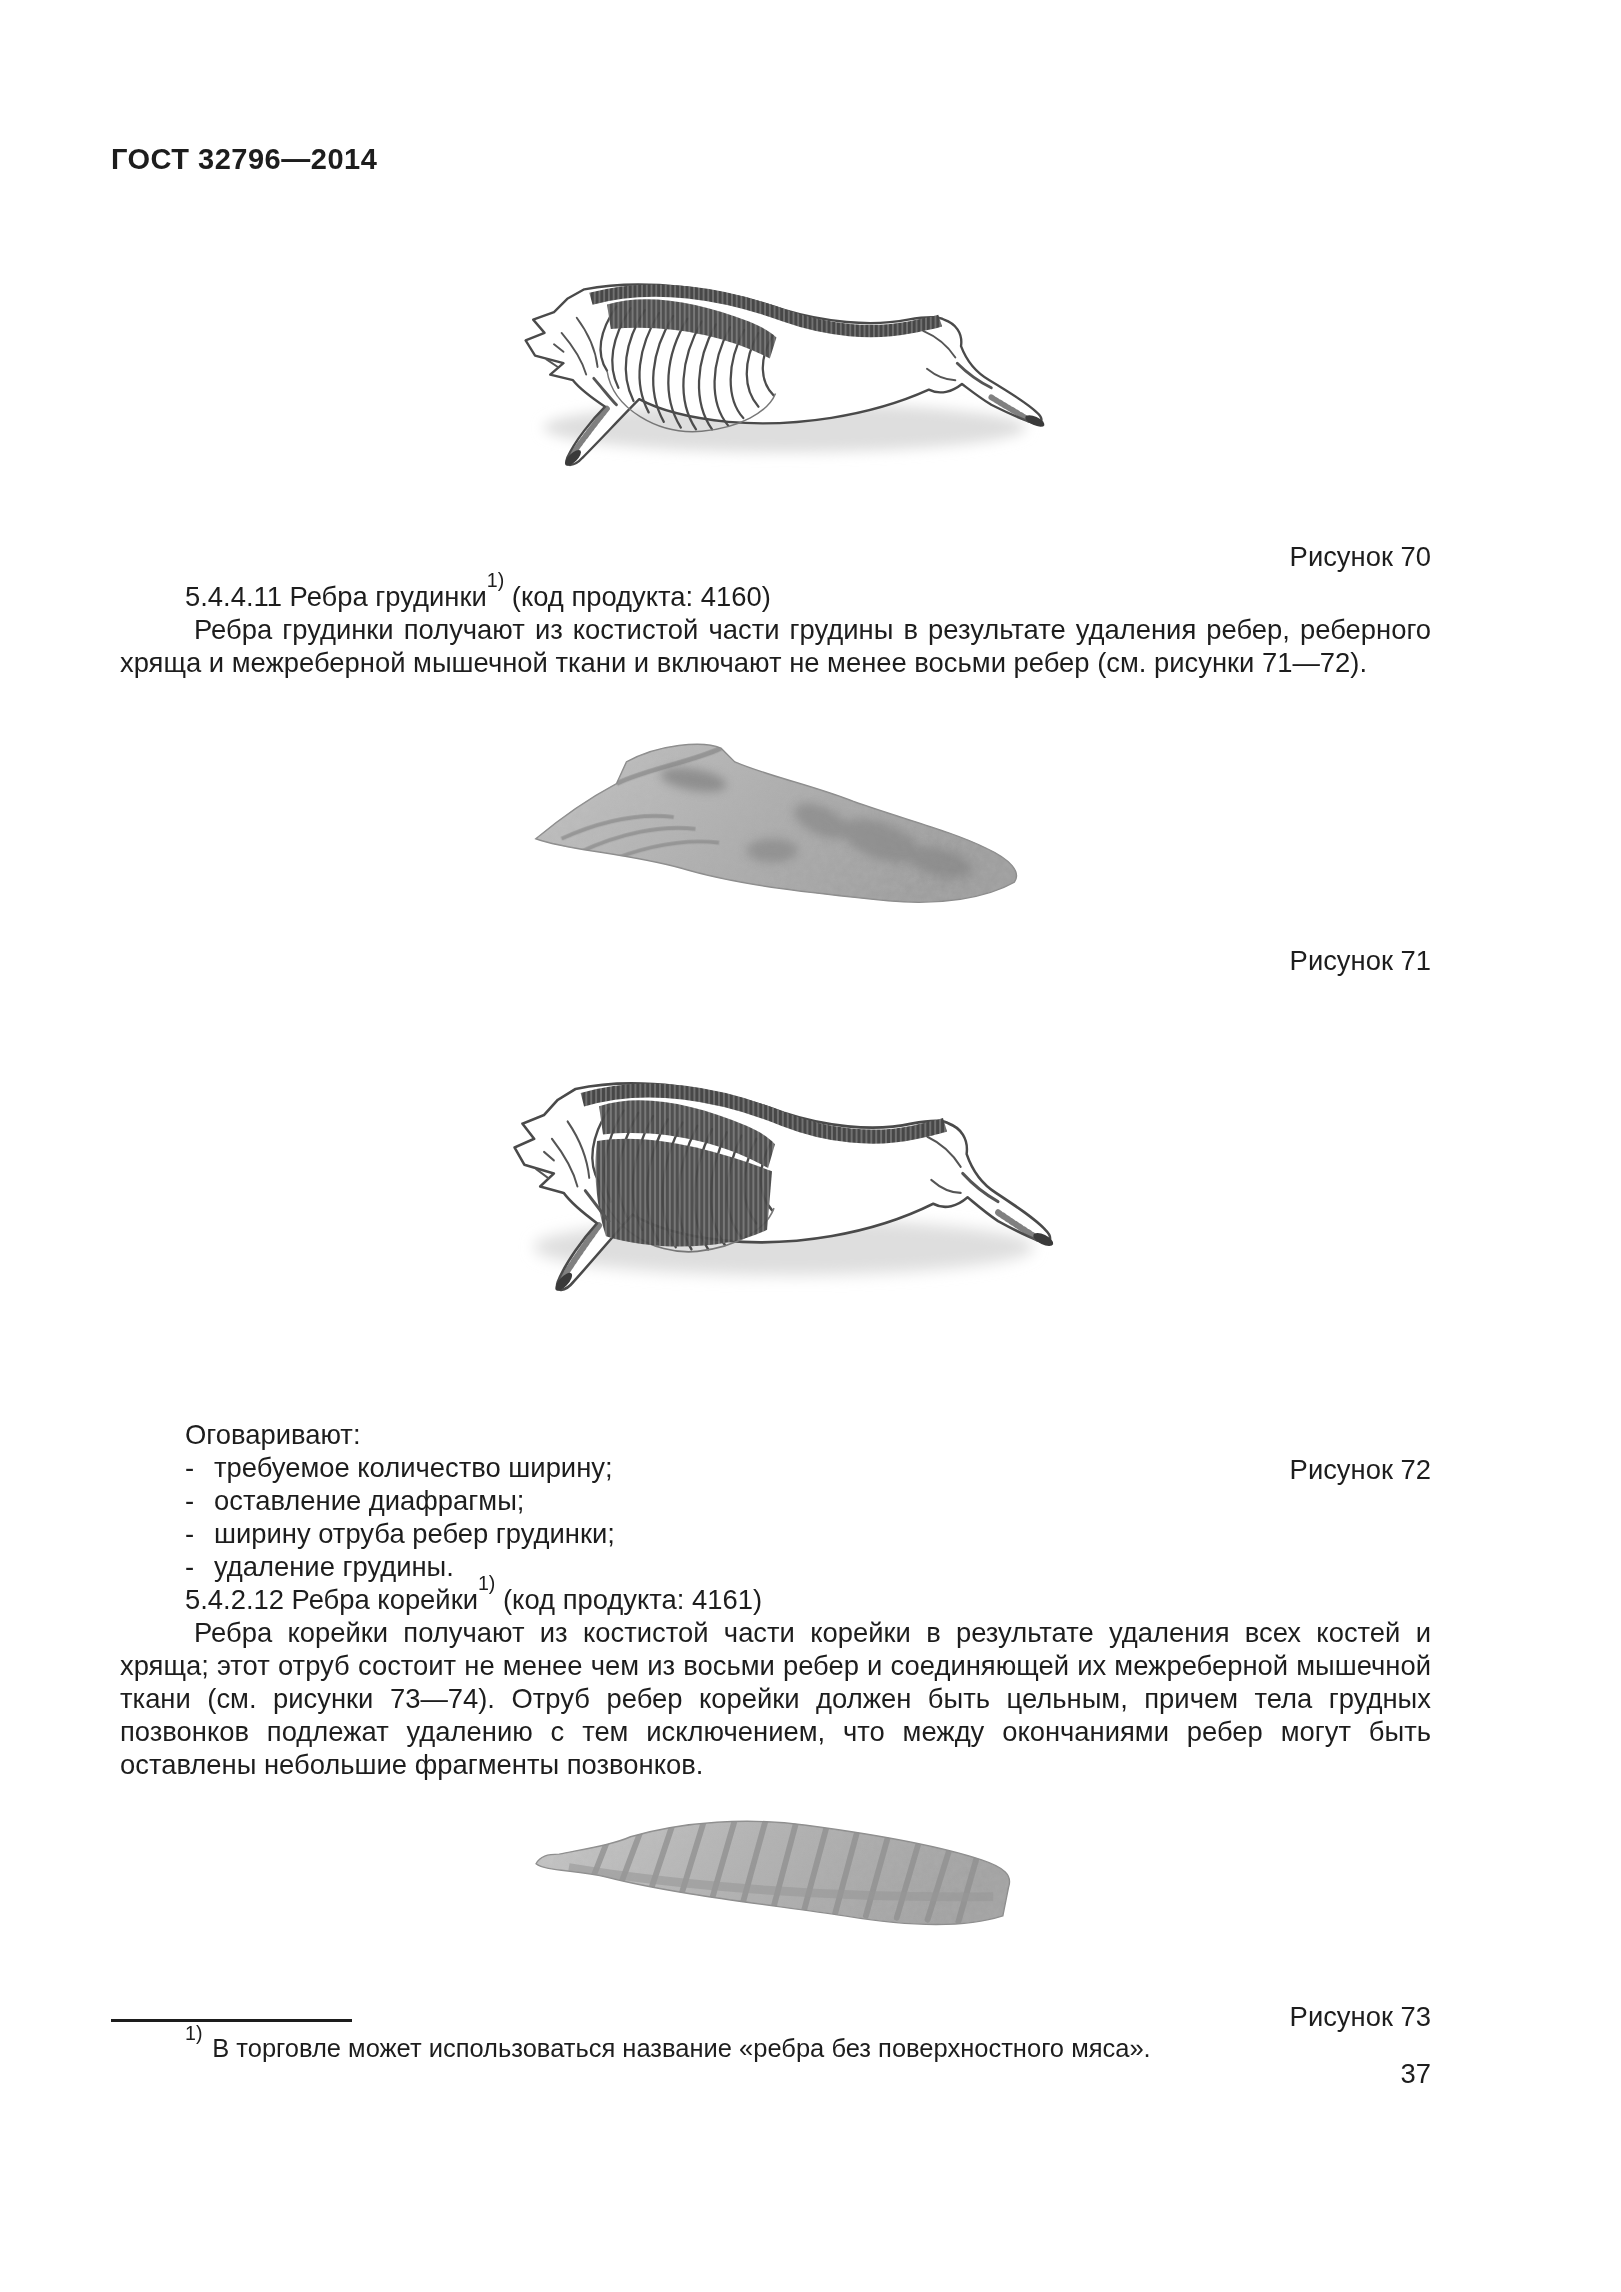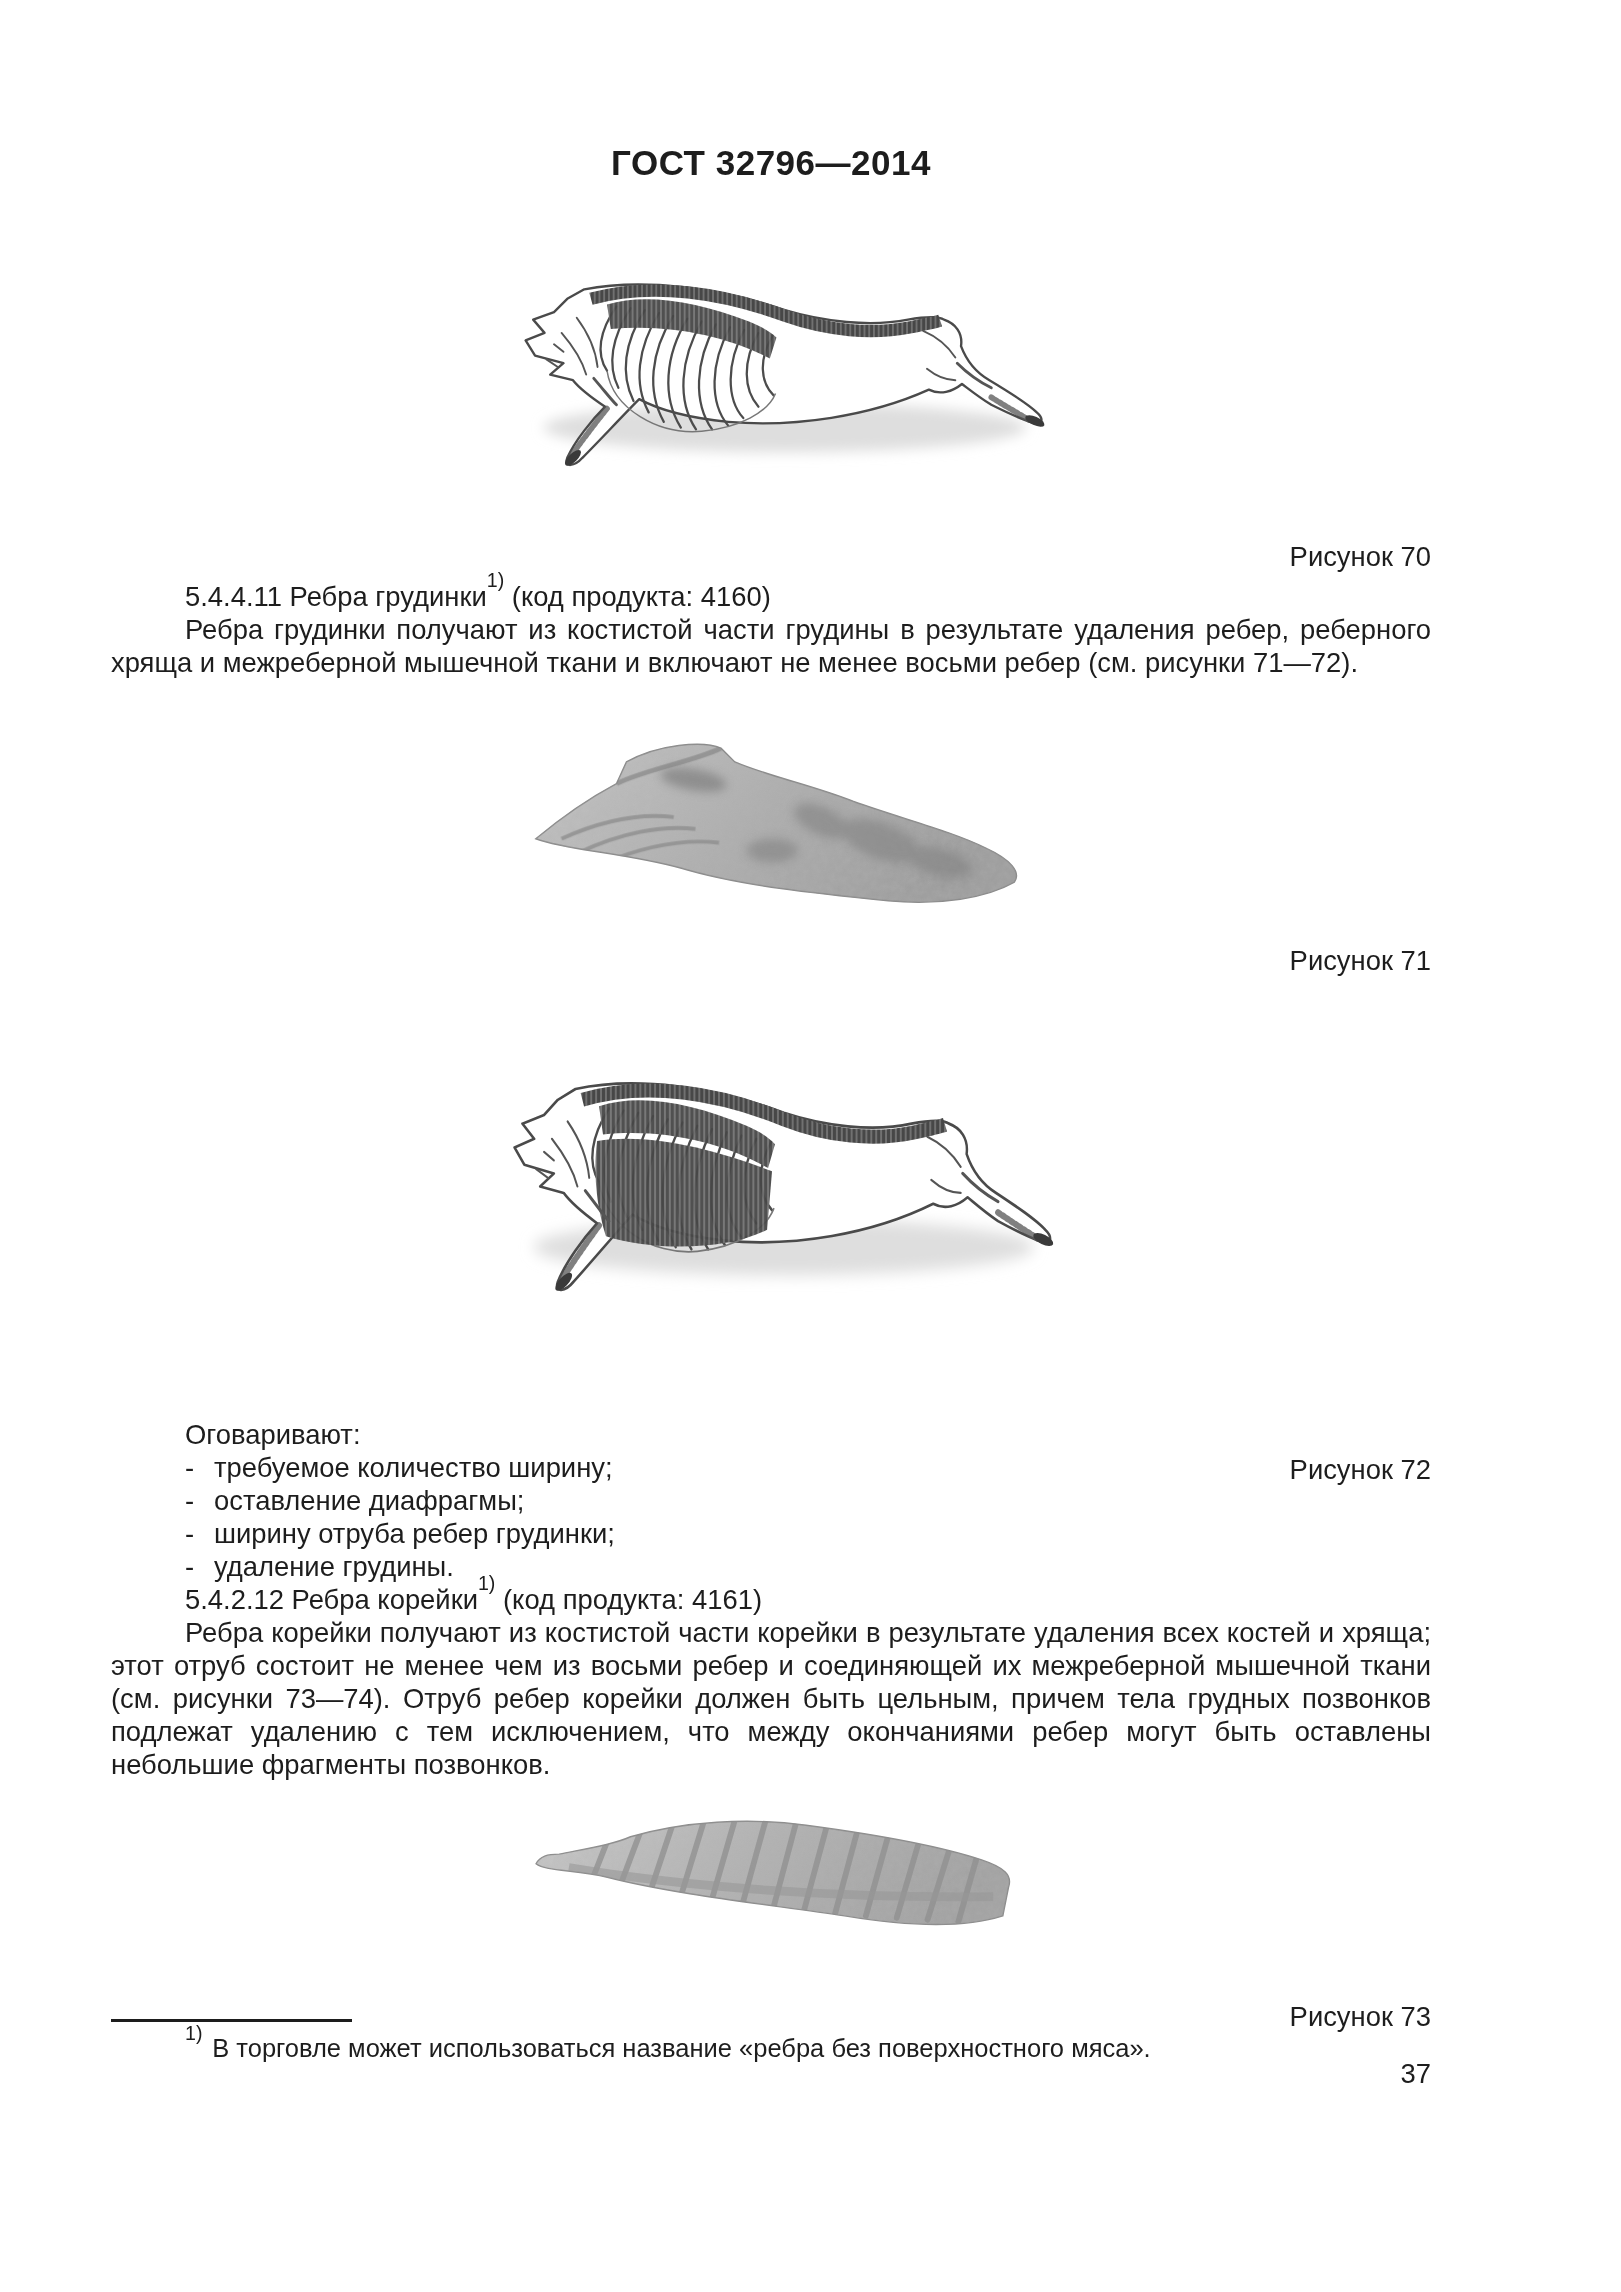--- a/index.html
+++ b/index.html
@@ -10,22 +10,22 @@
     background:#ffffff;
     font-family:"Liberation Sans", sans-serif;
     color:#1d1d1d;
     overflow:hidden;
   }
   .gost-header{
     position:absolute;
     top:143px;
     left:111px;
     width:1320px;
-    text-align:center;
-    font-size:35px;
+    text-align:left;
+    font-size:29px;
     font-weight:bold;
     letter-spacing:0.5px;
   }
   .fig{position:absolute;}
   .fig svg{display:block;}
   .caption{
     position:absolute;
     left:111px;
     width:1320px;
     text-align:right;
@@ -33,21 +33,21 @@
     line-height:33px;
   }
   .tb{
     position:absolute;
     left:111px;
     width:1320px;
     font-size:27.4px;
     line-height:33px;
   }
   .tb p{margin:0;text-indent:74px;}
-  .tb p.just{text-align:justify;}
+  .tb p.just{text-align:justify;margin-left:9px;}
   .li{padding-left:74px;}
   .li .dash{display:inline-block;width:29px;}
   sup.fnref{
     font-size:19.6px;
     line-height:0;
     position:relative;
     top:-8.8px;
   }
   .fn-rule{
     position:absolute;

